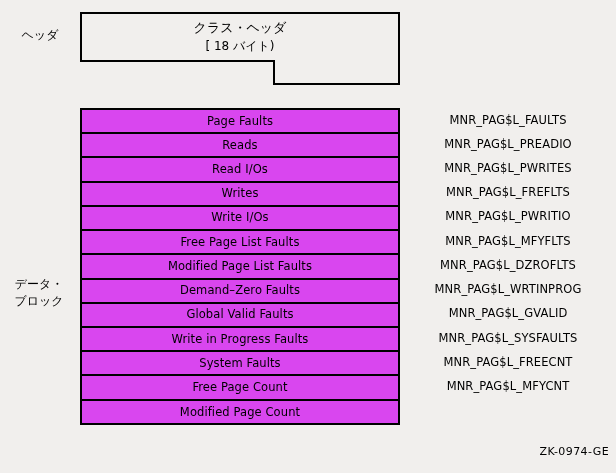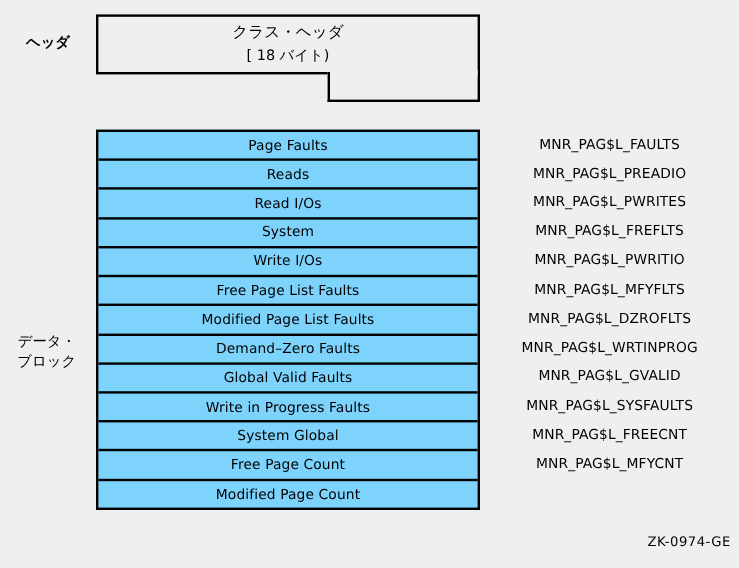--- a/index.html
+++ b/index.html
@@ -28,21 +28,20 @@
     line-height: 17px;
     color: #000;
     text-align: center;
     white-space: pre-line;
     letter-spacing: 0px;
   }
   #header-side-label {
     left: 4px;
     top: 27px;
     width: 72px;
-    font-weight: bold;
   }
   #datablock-side-label {
     left: 2px;
     top: 233px;
     width: 74px;
     margin-top: 43px;
   }
 
   
   #header-box {
@@ -100,21 +99,21 @@
 
   
   #datablock {
     position: absolute;
     left: 80px;
     top: 108px;
     width: 320px;
     height: 317px;
     box-sizing: border-box;
     border: 2px solid #000;
-    background: #7dd3fc;
+    background: #d946ef;
   }
   .db-row {
     position: relative;
     box-sizing: border-box;
     height: 24.23px;
     border-bottom: 2px solid #000;
     display: flex;
     align-items: center;
     justify-content: center;
   }
@@ -183,42 +182,42 @@
     <div class="db-row">
       <span class="field-name">Page Faults</span>
     </div>
     <div class="db-row">
       <span class="field-name">Reads</span>
     </div>
     <div class="db-row">
       <span class="field-name">Read I/Os</span>
     </div>
     <div class="db-row">
-      <span class="field-name">System</span>
+      <span class="field-name">Writes</span>
     </div>
     <div class="db-row">
       <span class="field-name">Write I/Os</span>
     </div>
     <div class="db-row">
       <span class="field-name">Free Page List Faults</span>
     </div>
     <div class="db-row">
       <span class="field-name">Modified Page List Faults</span>
     </div>
     <div class="db-row">
       <span class="field-name">Demand–Zero Faults</span>
     </div>
     <div class="db-row">
       <span class="field-name">Global Valid Faults</span>
     </div>
     <div class="db-row">
       <span class="field-name">Write in Progress Faults</span>
     </div>
     <div class="db-row">
-      <span class="field-name">System Global</span>
+      <span class="field-name">System Faults</span>
     </div>
     <div class="db-row">
       <span class="field-name">Free Page Count</span>
     </div>
     <div class="db-row">
       <span class="field-name">Modified Page Count</span>
     </div>
   </div>
 
   <div id="symbols">

